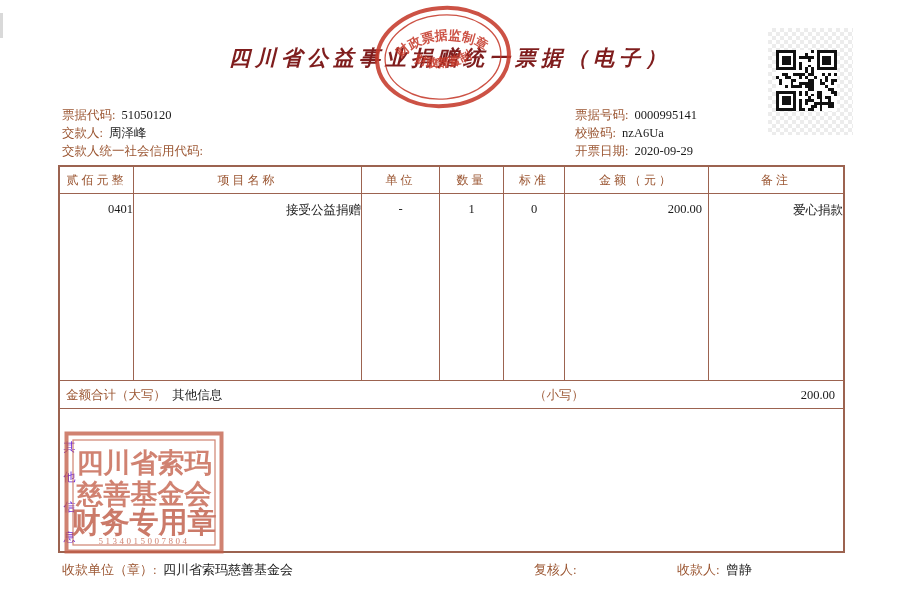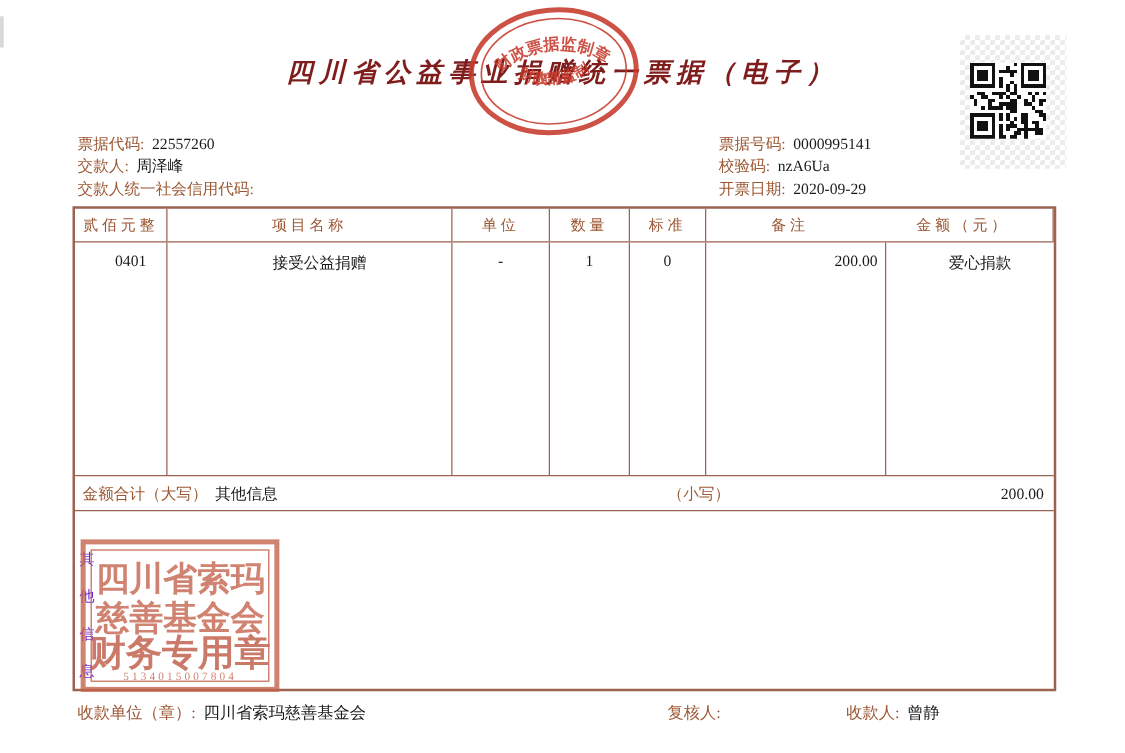--- a/index.html
+++ b/index.html
@@ -52,21 +52,21 @@
   }
   .brow { height:187px; border-bottom:1px solid #9c6350; }
   .bcell {
     font-size:12.5px; color:#1a1a1a; padding-top:8px;
     border-right:1px solid #9c6350; height:100%;
   }
   .last { border-right:none !important; }
   .c0{flex:0 0 74px;}  .c1{flex:0 0 228px;} .c2{flex:0 0 78px;}
   .c3{flex:0 0 64px;}  .c4{flex:0 0 61px;}  .c5{flex:0 0 144px;}
   .c6{flex:0 0 134px;}
-  .al{ text-align:center; padding-left:16px; }
+  .al{ text-align:right; padding-left:16px; }
   .ac{ text-align:center; }
   .ar{ text-align:right; padding-right:6px; }
 
   .totrow { position:relative; height:28px; border-bottom:1px solid #9c6350; font-size:12.5px; }
   .totrow .lbl, .totrow .val { line-height:28px; }
   .tot-left { position:absolute; left:6px; top:0; }
   .tot-small { position:absolute; left:474px; top:0; }
   .tot-num { position:absolute; right:8px; top:0; color:#1a1a1a; line-height:28px; }
 
   .blank-section { height:142px; }
@@ -323,21 +323,21 @@
         <rect x="9" y="20" width="1" height="1" fill="#111"></rect>
         <rect x="11" y="20" width="1" height="1" fill="#111"></rect>
         <rect x="12" y="20" width="1" height="1" fill="#111"></rect>
         <rect x="15" y="20" width="1" height="1" fill="#111"></rect>
       </svg>
   </div>
 
   <div class="info info-left">
     <div>
       <span class="lbl">票据代码:</span>
-      <span class="val">22557260</span>
+      <span class="val">51050120</span>
     </div>
     <div>
       <span class="lbl">交款人:</span>
       <span class="val">周泽峰</span>
     </div>
     <div>
       <span class="lbl">交款人统一社会信用代码:</span>
       <span class="val"></span>
     </div>
   </div>
@@ -357,22 +357,22 @@
     </div>
   </div>
 
   <div class="rtable">
     <div class="trow hrow">
       <div class="hcell c0">贰佰元整</div>
       <div class="hcell c1">项目名称</div>
       <div class="hcell c2">单位</div>
       <div class="hcell c3">数量</div>
       <div class="hcell c4">标准</div>
+      <div class="hcell c5">金额（元）</div>
       <div class="hcell c6 last">备注</div>
-      <div class="hcell c5">金额（元）</div>
     </div>
     <div class="trow brow">
       <div class="bcell c0 al">0401</div>
       <div class="bcell c1 al">接受公益捐赠</div>
       <div class="bcell c2 ac">-</div>
       <div class="bcell c3 ac">1</div>
       <div class="bcell c4 ac">0</div>
       <div class="bcell c5 ar">200.00</div>
       <div class="bcell c6 al last">爱心捐款</div>
     </div>

